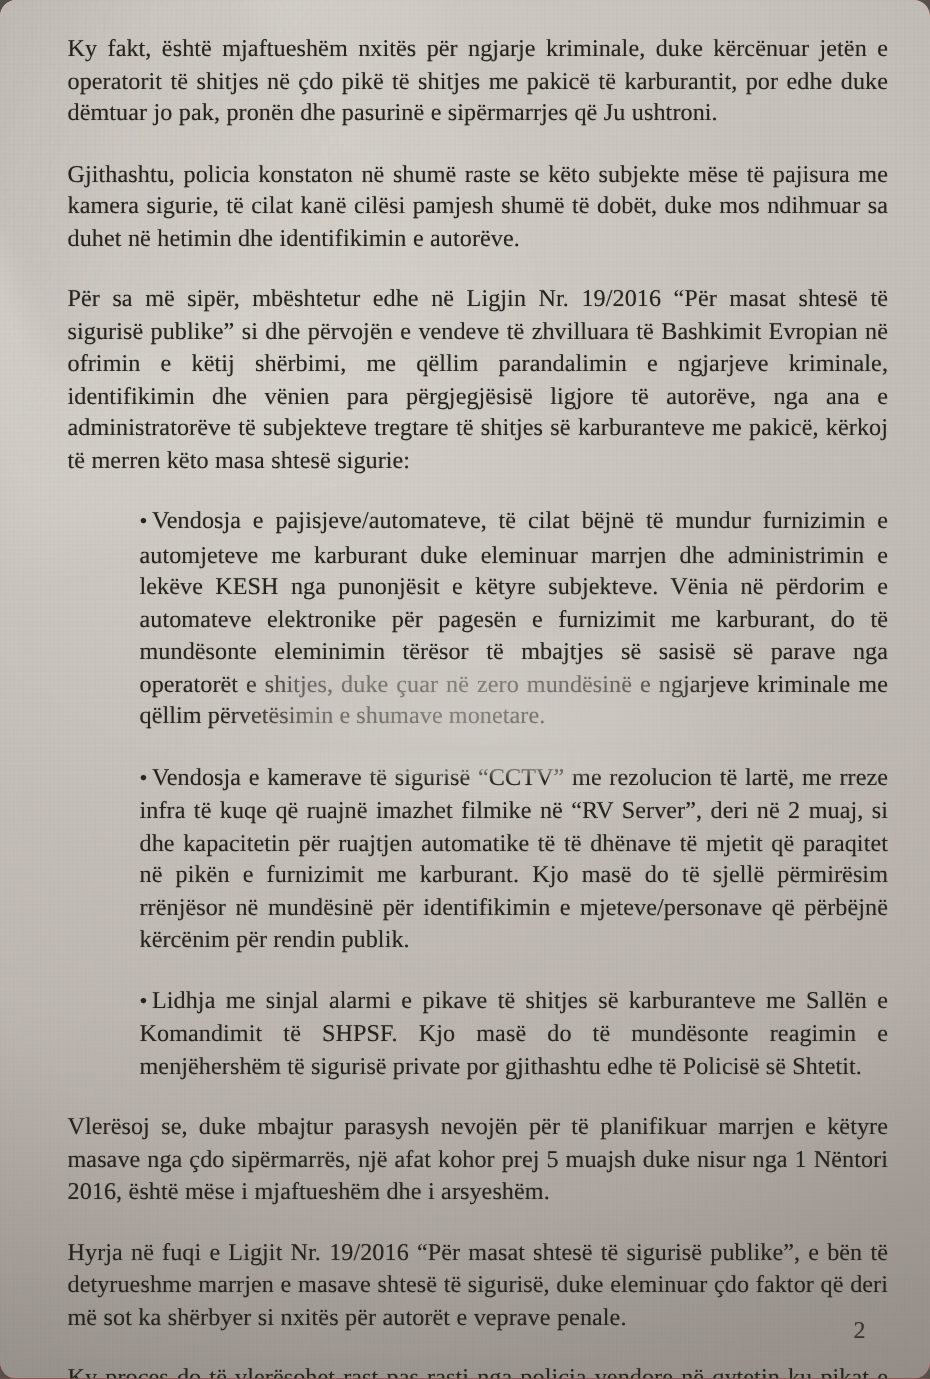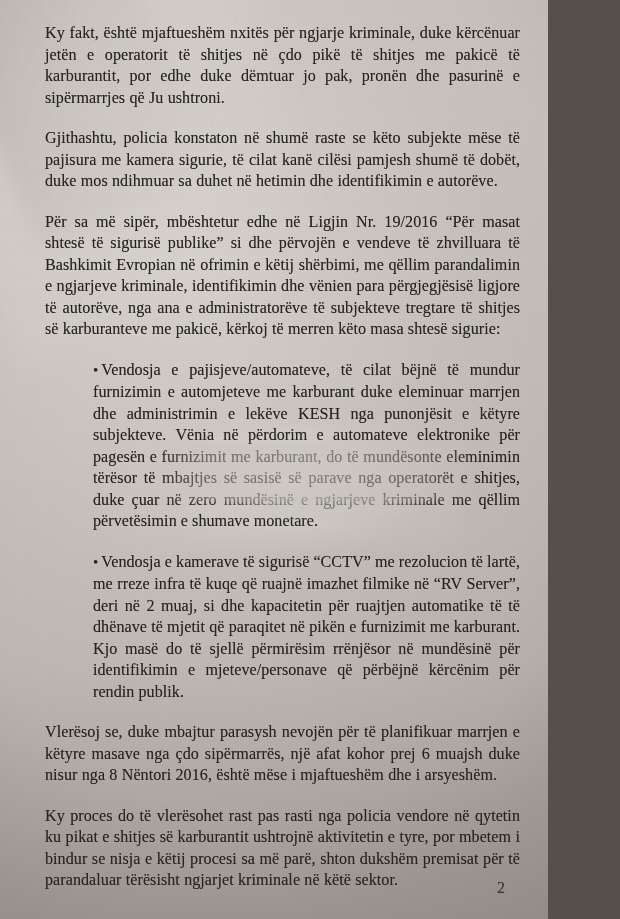--- a/index.html
+++ b/index.html
@@ -2,26 +2,27 @@
 <html><head>
 <meta charset="utf-8">
 <style>
   html, body {
     margin: 0;
     padding: 0;
     background: #55504c;
   }
   .page {
     position: relative;
-    width: 548px;
+    width: 620px;
     height: 919px;
     overflow: hidden;
     background: #ef4444;
     font-family: "Liberation Serif", "DejaVu Serif", serif;
     color: #26241f;
+    border-radius: 11px;
   }
   
   .paper-base {
     position: absolute;
     inset: 0;
     background:
       radial-gradient(130% 95% at 34% 28%, rgba(214,209,203,0.95) 0%, rgba(201,195,189,0.6) 42%, rgba(176,169,163,0.0) 78%),
       linear-gradient(168deg, #cdc8c2 0%, #c6c0ba 18%, #bcb6b0 46%, #b3aca6 72%, #a9a29c 100%);
   }
   .sheen-diag {
@@ -164,23 +165,25 @@
     <p class="para">Ky fakt, është mjaftueshëm nxitës për ngjarje kriminale, duke kërcënuar jetën e operatorit të shitjes në çdo pikë të shitjes me pakicë të karburantit, por edhe duke dëmtuar jo pak, pronën dhe pasurinë e sipërmarrjes që Ju ushtroni.</p>
 
     <p class="para">Gjithashtu, policia konstaton në shumë raste se këto subjekte mëse të pajisura me kamera sigurie, të cilat kanë cilësi pamjesh shumë të dobët, duke mos ndihmuar sa duhet në hetimin dhe identifikimin e autorëve.</p>
 
     <p class="para">Për sa më sipër, mbështetur edhe në Ligjin Nr. 19/2016 “Për masat shtesë të sigurisë publike” si dhe përvojën e vendeve të zhvilluara të Bashkimit Evropian në ofrimin e këtij shërbimi, me qëllim parandalimin e ngjarjeve kriminale, identifikimin dhe vënien para përgjegjësisë ligjore të autorëve, nga ana e administratorëve të subjekteve tregtare të shitjes së karburanteve me pakicë, kërkoj të merren këto masa shtesë sigurie:</p>
 
     <p class="bullet"><span class="dot">•</span><span>Vendosja e pajisjeve/automateve, të cilat bëjnë të mundur furnizimin e automjeteve me karburant duke eleminuar marrjen dhe administrimin e lekëve KESH nga punonjësit e këtyre subjekteve. Vënia në përdorim e automateve elektronike për pagesën e furnizimit me karburant, do të mundësonte eleminimin tërësor të mbajtjes së sasisë së parave nga operatorët e shitjes, duke çuar në zero mundësinë e ngjarjeve kriminale me qëllim përvetësimin e shumave monetare.</span></p>
 
     <p class="bullet"><span class="dot">•</span><span>Vendosja e kamerave të sigurisë “CCTV” me rezolucion të lartë, me rreze infra të kuqe që ruajnë imazhet filmike në “RV Server”, deri në 2 muaj, si dhe kapacitetin për ruajtjen automatike të të dhënave të mjetit që paraqitet në pikën e furnizimit me karburant. Kjo masë do të sjellë përmirësim rrënjësor në mundësinë për identifikimin e mjeteve/personave që përbëjnë kërcënim për rendin publik.</span></p>
 
+    <p class="bullet"><span class="dot">•</span><span>Lidhja me sinjal alarmi e pikave të shitjes së karburanteve me Sallën e Komandimit të SHPSF. Kjo masë do të mundësonte reagimin e menjëhershëm të sigurisë private por gjithashtu edhe të Policisë së Shtetit.</span></p>
 
-    <p class="para">Vlerësoj se, duke mbajtur parasysh nevojën për të planifikuar marrjen e këtyre masave nga çdo sipërmarrës, një afat kohor prej 6 muajsh duke nisur nga 8 Nëntori 2016, është mëse i mjaftueshëm dhe i arsyeshëm.</p>
+    <p class="para">Vlerësoj se, duke mbajtur parasysh nevojën për të planifikuar marrjen e këtyre masave nga çdo sipërmarrës, një afat kohor prej 5 muajsh duke nisur nga 1 Nëntori 2016, është mëse i mjaftueshëm dhe i arsyeshëm.</p>
 
+    <p class="para">Hyrja në fuqi e Ligjit Nr. 19/2016 “Për masat shtesë të sigurisë publike”, e bën të detyrueshme marrjen e masave shtesë të sigurisë, duke eleminuar çdo faktor që deri më sot ka shërbyer si nxitës për autorët e veprave penale.</p>
 
     <p class="para">Ky proces do të vlerësohet rast pas rasti nga policia vendore në qytetin ku pikat e shitjes së karburantit ushtrojnë aktivitetin e tyre, por mbetem i bindur se nisja e këtij procesi sa më parë, shton dukshëm premisat për të parandaluar tërësisht ngjarjet kriminale në këtë sektor.</p>
 
   </div>
 
   <div class="faded-overlay"></div>
   <div class="faded-overlay-2"></div>
 
   <div class="page-number">2</div>
 

